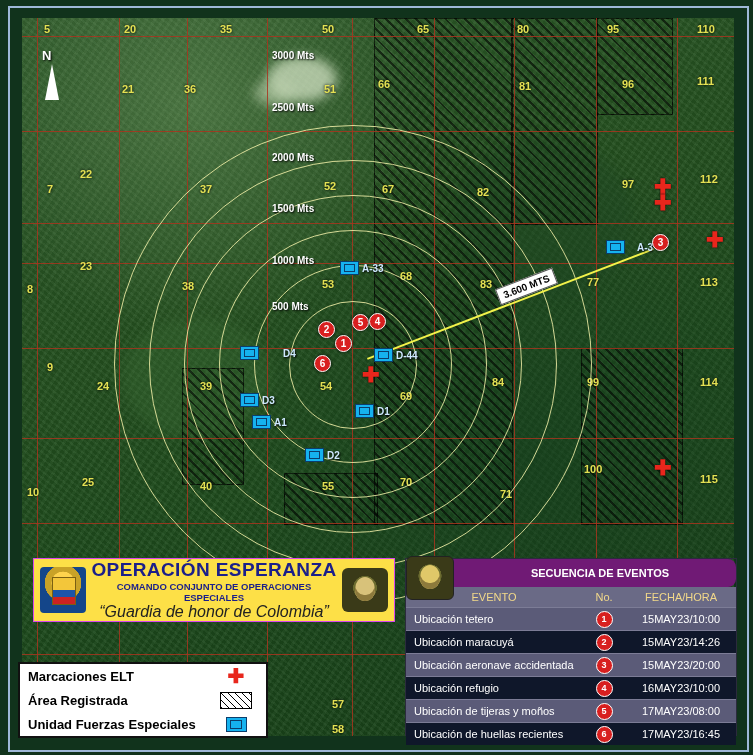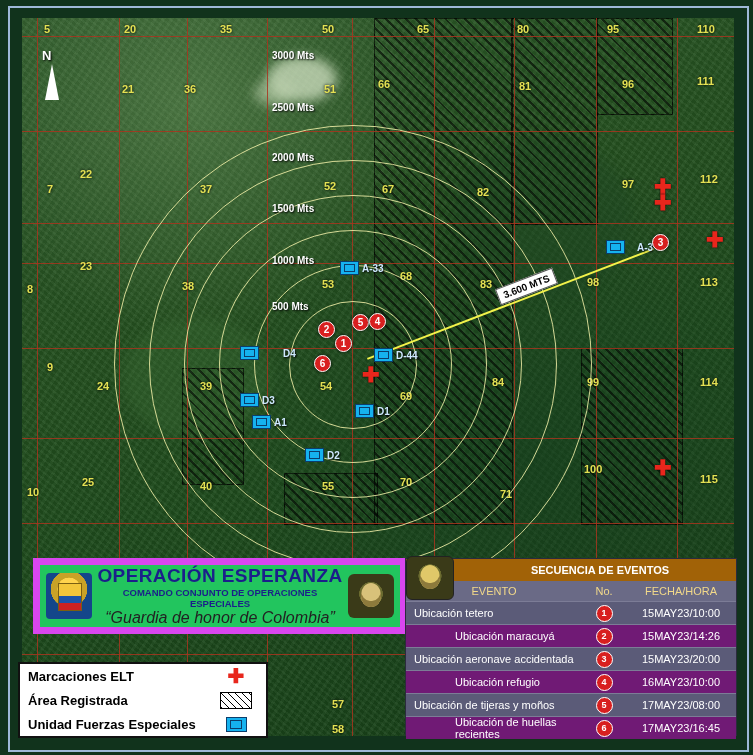--- a/index.html
+++ b/index.html
@@ -62,47 +62,47 @@
   .legend .row{display:flex;align-items:center;height:24px;padding-left:8px;}
   .legend .txt{font-size:13px;font-weight:bold;color:#000;flex:1;}
   .legend .cell{width:60px;display:flex;align-items:center;justify-content:center;}
   .legend .plus{color:#e8261c;font-size:20px;font-weight:bold;line-height:16px;}
   .legend .hatchsq{width:30px;height:15px;border:1px solid #000;
        background-image:repeating-linear-gradient(45deg,#000 0 1px,#fff 1px 5px);}
   .legend .unitsym{width:19px;height:13px;background:#15b2ef;border:1px solid #0b3d6b;display:flex;align-items:center;justify-content:center;}
   .legend .unitsym i{width:10px;height:7px;border:1px solid #0b3d6b;}
 
   
-  .titlepanel{position:absolute;left:33px;top:558px;width:360px;height:62px;background:#22c55e;border:7px solid #d946ef;
+  .titlepanel{position:absolute;left:33px;top:558px;width:360px;height:62px;background:#fde047;border:1px solid #d946ef;
               display:flex;align-items:center;}
   .titlepanel .crest{width:46px;height:46px;margin-left:6px;flex:none;
       background:radial-gradient(circle at 50% 35%,#ffd34d 0 30%,#c9a227 31% 48%,#14468a 49% 100%);
       border-radius:4px;position:relative;}
   .titlepanel .crest:after{content:"";position:absolute;left:12px;top:10px;width:22px;height:26px;
       background:linear-gradient(#f3c63a 0 45%,#1c54a8 45% 72%,#c22 72% 100%);border:1px solid #7a5f12;}
   .titlepanel .tblock{flex:1;text-align:center;}
   .t1{color:#1b1f8a;font-size:19px;font-weight:bold;letter-spacing:.4px;}
   .t2{color:#1b1f8a;font-size:9.5px;font-weight:bold;}
   .t3{color:#222;font-size:16px;font-style:italic;}
   .titlepanel .badge{width:46px;height:44px;margin-right:6px;flex:none;
       background:radial-gradient(circle at 50% 45%,#6b6b2f 0 35%,#3a3a18 36% 100%);border-radius:6px;position:relative;}
   .titlepanel .badge:after{content:"";position:absolute;left:13px;top:9px;width:20px;height:24px;border-radius:50% 50% 45% 45%;
       background:#d8c27a;box-shadow:inset 0 -6px 0 #8d7a3c;}
 
   
   .evtable{position:absolute;left:405px;top:558px;width:330px;height:176px;border:1px solid #2b2b3d;}
-  .evtable .hdr{display:flex;height:22px;background:#a16207;color:#fff;align-items:center;}
+  .evtable .hdr{display:flex;height:28px;background:#701a75;color:#fff;align-items:center;border-radius:8px;}
   .evtable .hdr .h1{flex:1;text-align:center;font-size:11px;font-weight:bold;}
   .evtable .sub{display:flex;height:20px;background:#6a6a86;color:#f2d98a;align-items:center;font-size:11px;}
   .evtable .sub div{text-align:center;}
   .col-evento{flex:1;}
   .col-no{width:44px;}
   .col-fecha{width:110px;}
   .evtable .row{display:flex;height:22px;align-items:center;font-size:11px;color:#fff;background:#5b5b78;border-top:1px solid #7c7c96;}
-  .evtable .row.alt{background:#701a75;padding-left:41px;}
+  .evtable .row.alt{background:#0f172a;}
   .evtable .row .c1{flex:1;padding-left:8px;}
   .evtable .row .c2{width:44px;display:flex;align-items:center;justify-content:center;}
   .evtable .row .c3{width:110px;text-align:center;}
   .evtable .row .dot{width:15px;height:15px;border-radius:50%;background:#d81f1f;border:1px solid #fff;
        color:#fff;font-size:9px;font-weight:bold;display:flex;align-items:center;justify-content:center;}
   .emblem{position:absolute;left:406px;top:556px;width:46px;height:42px;border-radius:6px;
       background:radial-gradient(circle at 50% 45%,#6b6b2f 0 35%,#3a3a18 36% 100%);z-index:5;border:1px solid #222;}
   .emblem:after{content:"";position:absolute;left:13px;top:8px;width:20px;height:24px;border-radius:50% 50% 45% 45%;
       background:#e0c869;box-shadow:inset 0 -6px 0 #8d7a3c;}
 
@@ -171,21 +171,21 @@
     <div class="glabel" style="left:455px;top:168px;">82</div>
     <div class="glabel" style="left:600px;top:160px;">97</div>
     <div class="glabel" style="left:678px;top:155px;">112</div>
 
     <div class="glabel" style="left:5px;top:265px;">8</div>
     <div class="glabel" style="left:58px;top:242px;">23</div>
     <div class="glabel" style="left:160px;top:262px;">38</div>
     <div class="glabel" style="left:300px;top:260px;">53</div>
     <div class="glabel" style="left:378px;top:252px;">68</div>
     <div class="glabel" style="left:458px;top:260px;">83</div>
-    <div class="glabel" style="left:565px;top:258px;">98</div>
+    <div class="glabel" style="left:565px;top:258px;">77</div>
     <div class="glabel" style="left:678px;top:258px;">113</div>
 
     <div class="glabel" style="left:25px;top:343px;">9</div>
     <div class="glabel" style="left:75px;top:362px;">24</div>
     <div class="glabel" style="left:178px;top:362px;">39</div>
     <div class="glabel" style="left:298px;top:362px;">54</div>
     <div class="glabel" style="left:378px;top:372px;">69</div>
     <div class="glabel" style="left:470px;top:358px;">84</div>
     <div class="glabel" style="left:565px;top:358px;">99</div>
     <div class="glabel" style="left:678px;top:358px;">114</div>

